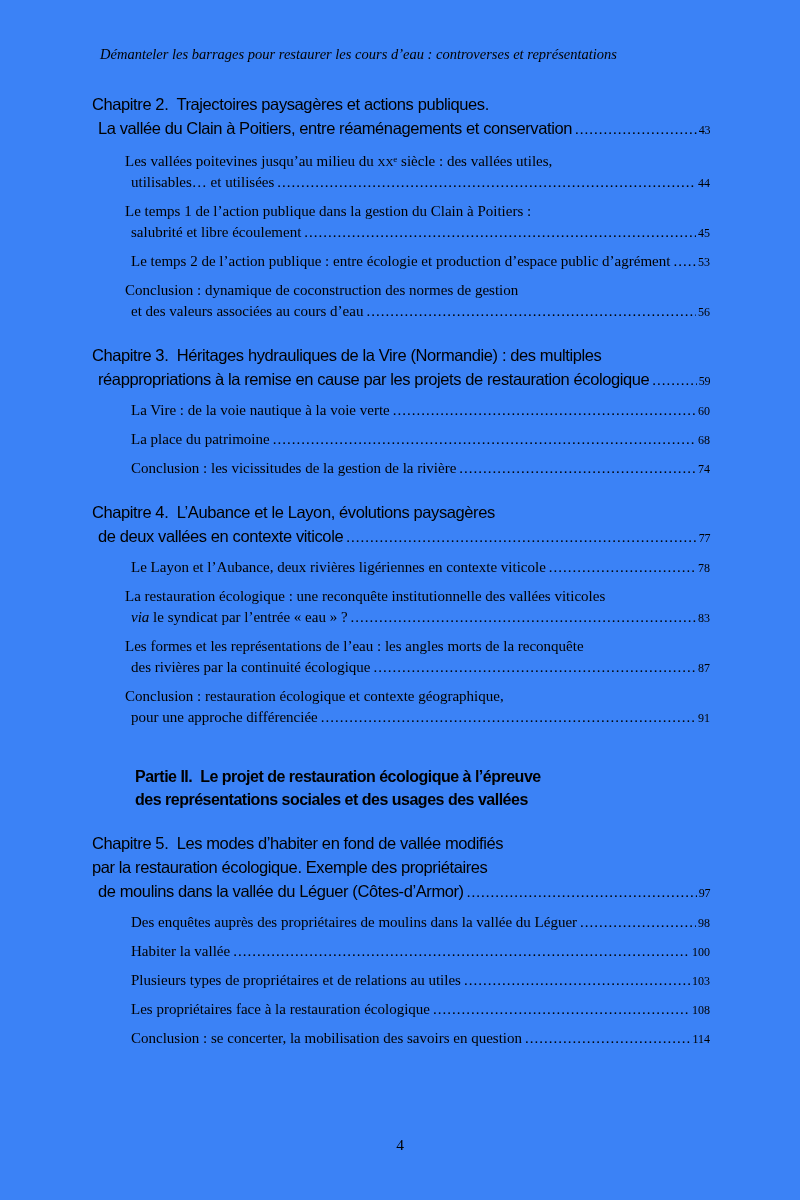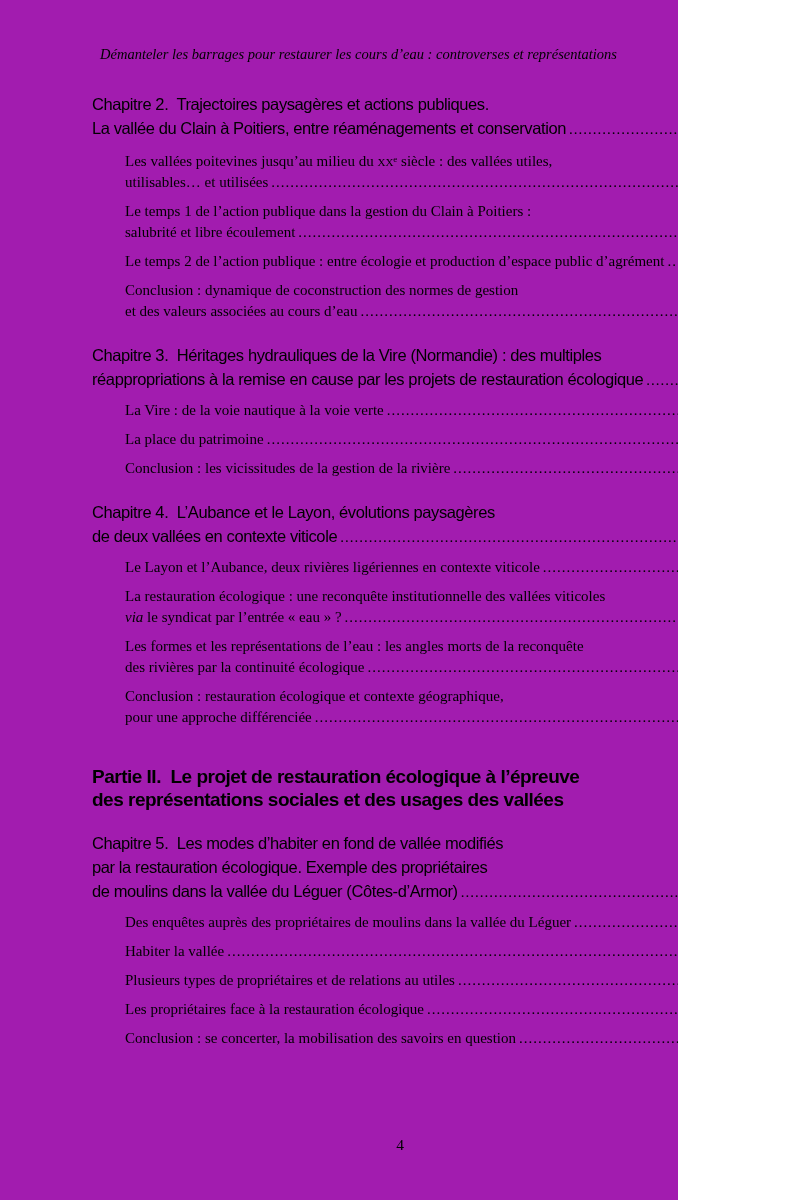--- a/index.html
+++ b/index.html
@@ -1,20 +1,20 @@
 <!DOCTYPE html>
 <html><head>
 <meta charset="utf-8">
 <style>
   html, body { margin: 0; padding: 0; background: #ffffff; }
   .page {
     position: relative;
-    width: 678px;
+    width: 800px;
     height: 1200px;
-    background: #a21caf;
+    background: #3b82f6;
     color: #000000;
     overflow: hidden;
     font-family: "Liberation Serif", serif;
   }
   .running-header {
     position: absolute;
     top: 46px;
     left: 100px;
     width: 618px;
     font-family: "Liberation Serif", serif;
@@ -34,34 +34,35 @@
   .heading { margin-bottom: 2px; }
   .heading.chapter {
     font-family: "Liberation Sans", sans-serif;
     font-size: 16.5px;
     letter-spacing: -0.4px;
     line-height: 24px;
   }
   .heading.part {
     font-family: "Liberation Sans", sans-serif;
     font-weight: bold;
-    font-size: 19px;
+    font-size: 16px;
     letter-spacing: -0.5px;
     line-height: 23px;
+    margin-left: 43px;
   }
   .entry {
     margin-top: 7px;
     padding-left: 33px;
     font-family: "Liberation Serif", serif;
     font-size: 15px;
     line-height: 21px;
   }
   .line { white-space: pre; }
   .row { display: flex; align-items: baseline; }
-  .linetext { white-space: pre; flex: 0 0 auto; }
+  .linetext { white-space: pre; flex: 0 0 auto; margin-left: 6px; }
   .t { white-space: pre; }
   .t.i { font-style: italic; }
   .t.sc { font-variant: small-caps; }
   .t.sup { font-size: 0.6em; vertical-align: 0.45em; }
   .leader {
     flex: 1 1 auto;
     overflow: hidden;
     white-space: nowrap;
     margin-left: 3px;
     font-family: "Liberation Serif", serif;

